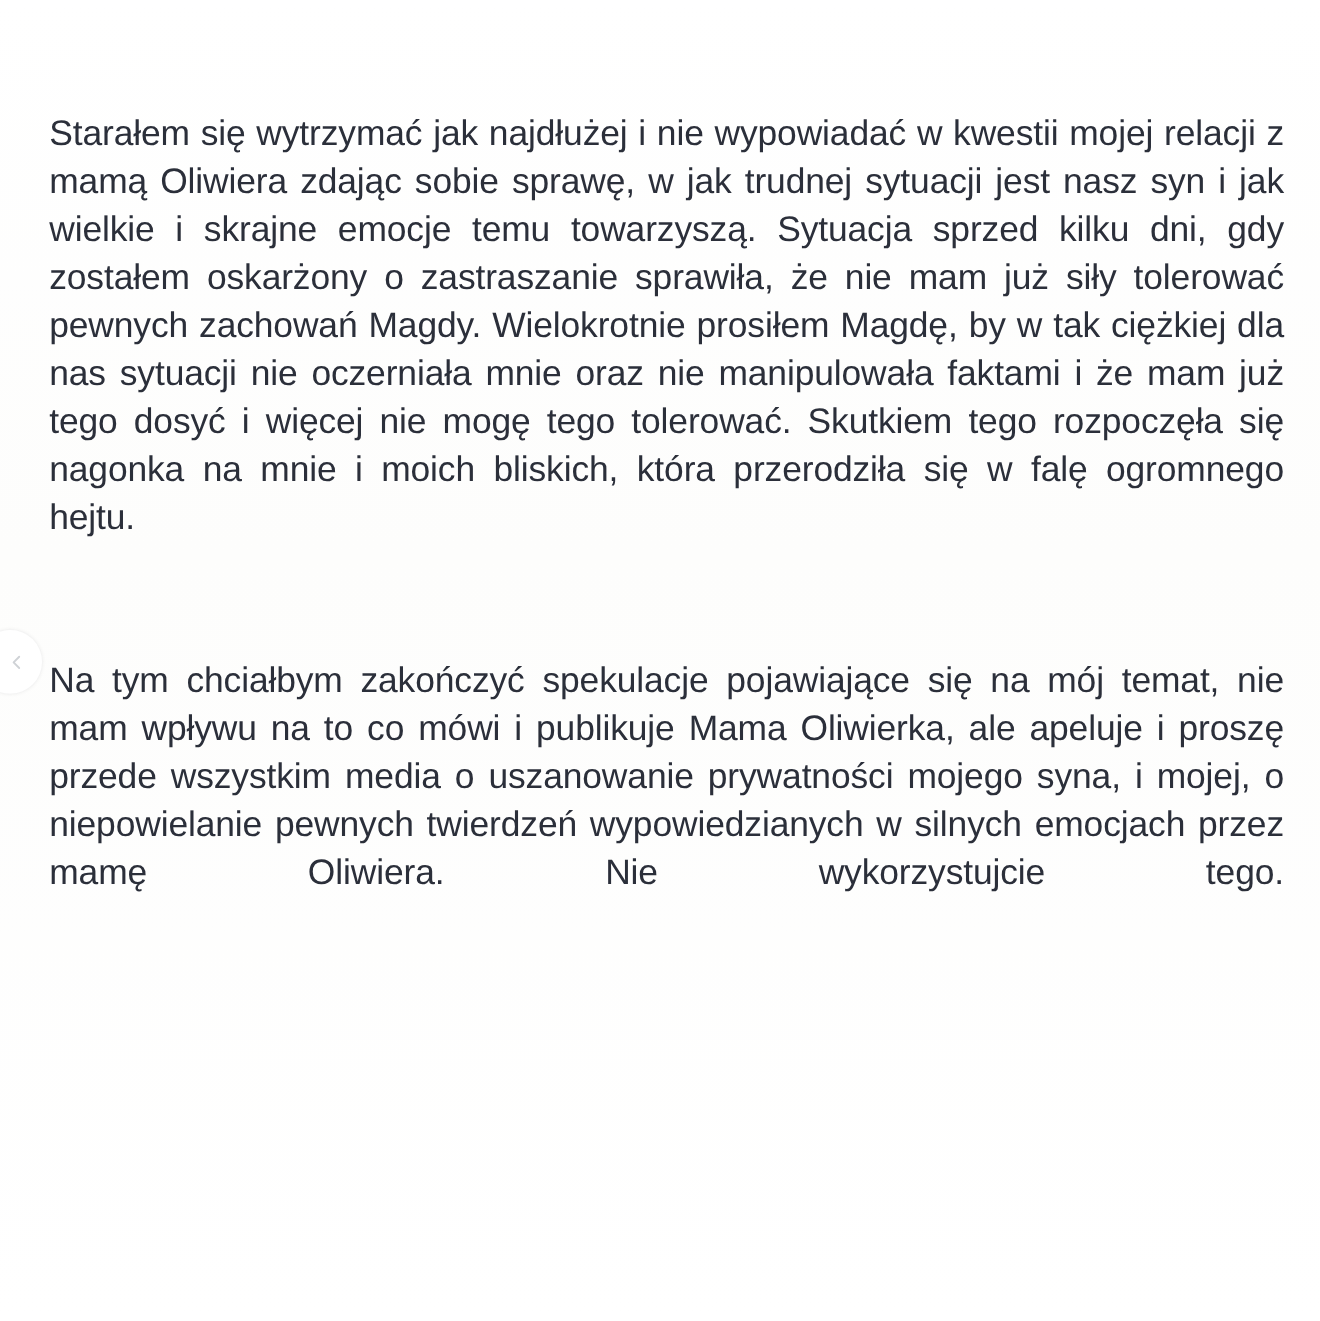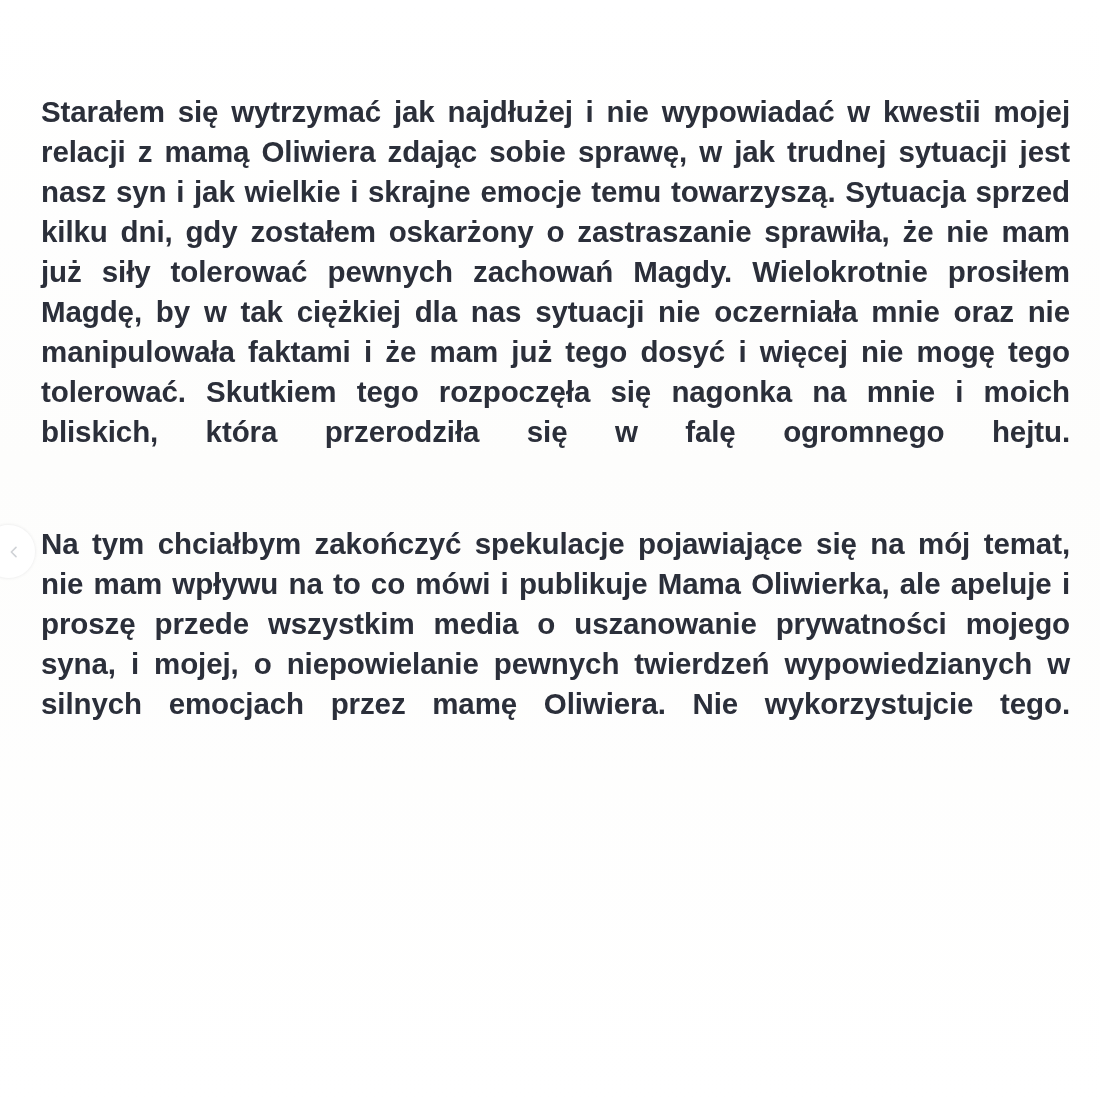--- a/index.html
+++ b/index.html
@@ -38,31 +38,31 @@
     left: 41px;
     top: 92px;
     width: 1029px;
   }
 
   .statement-paragraph {
     margin: 0;
     color: #2b2f3a;
     font-family: "Liberation Sans", sans-serif;
     font-size: 29.5px;
-    font-weight: 700;
+    font-weight: 400;
     line-height: 40px;
     text-align: justify;
     text-justify: inter-word;
     letter-spacing: -0.1px;
     word-spacing: 0.2px;
     -webkit-font-smoothing: antialiased;
   }
 
   .statement-paragraph + .statement-paragraph {
-    margin-top: 32px;
+    margin-top: 56px;
   }
 
   
   .statement-paragraph::after {
     content: "";
     display: inline-block;
     width: 100%;
   }
 
   

